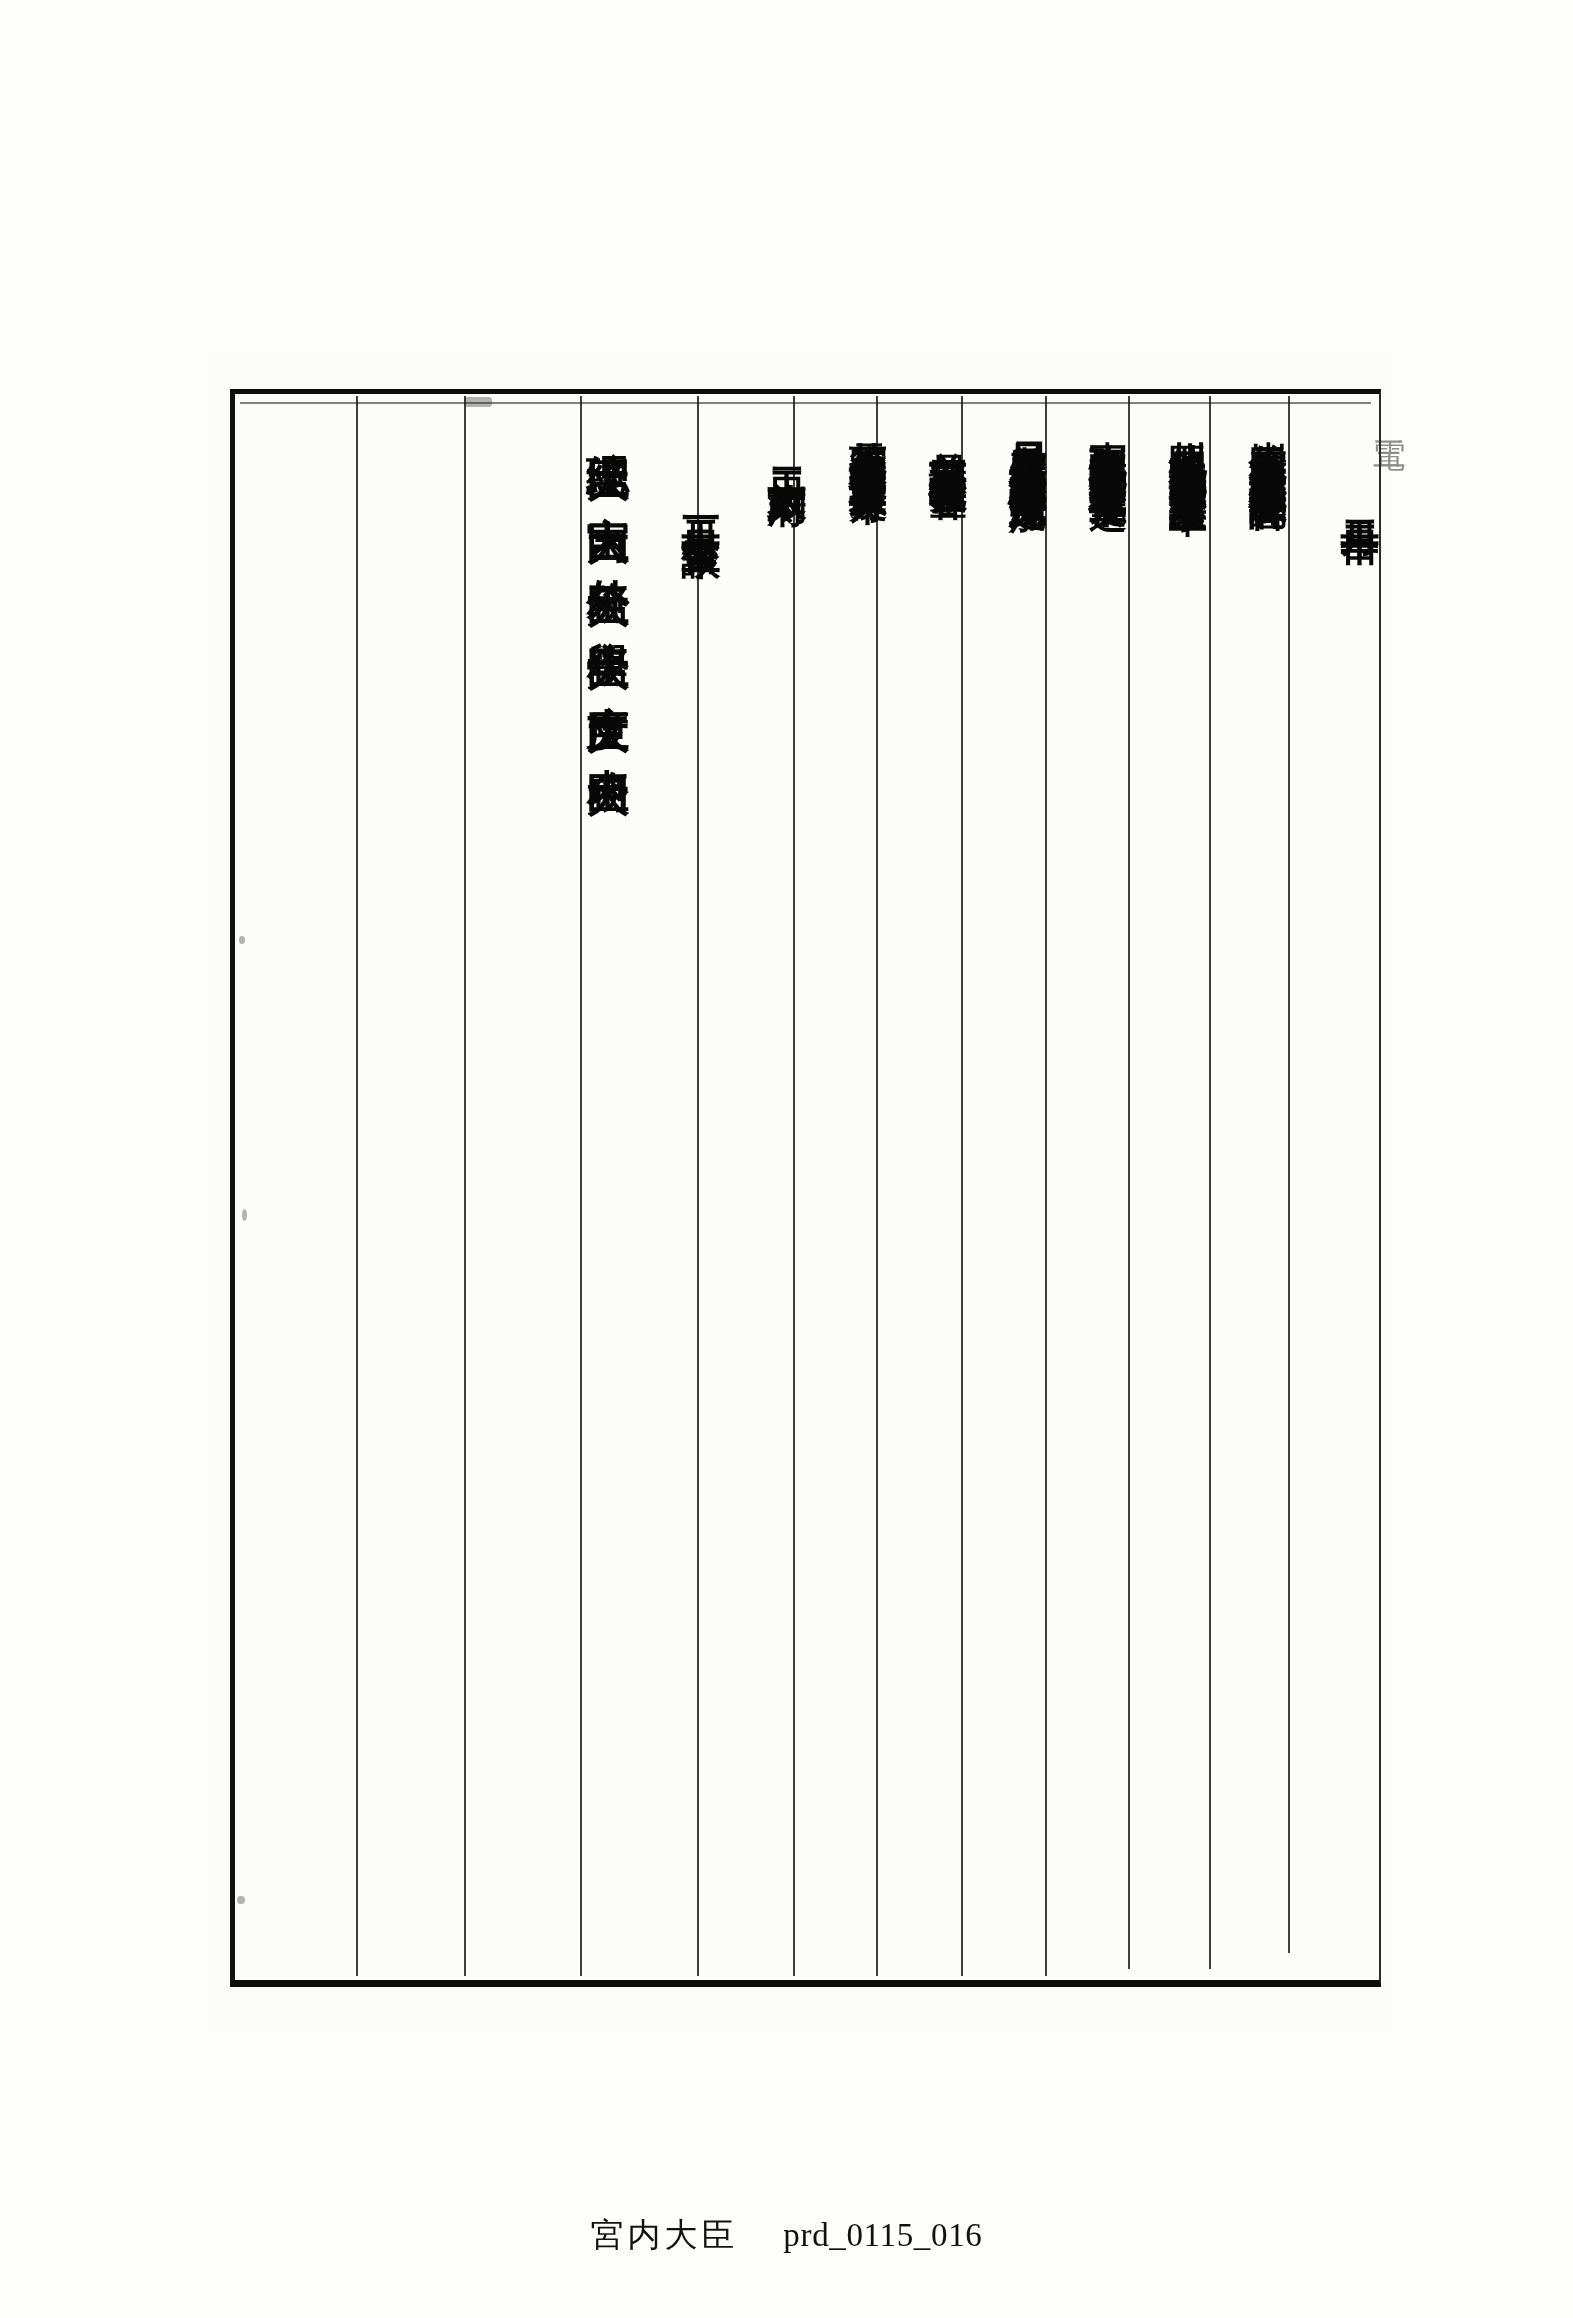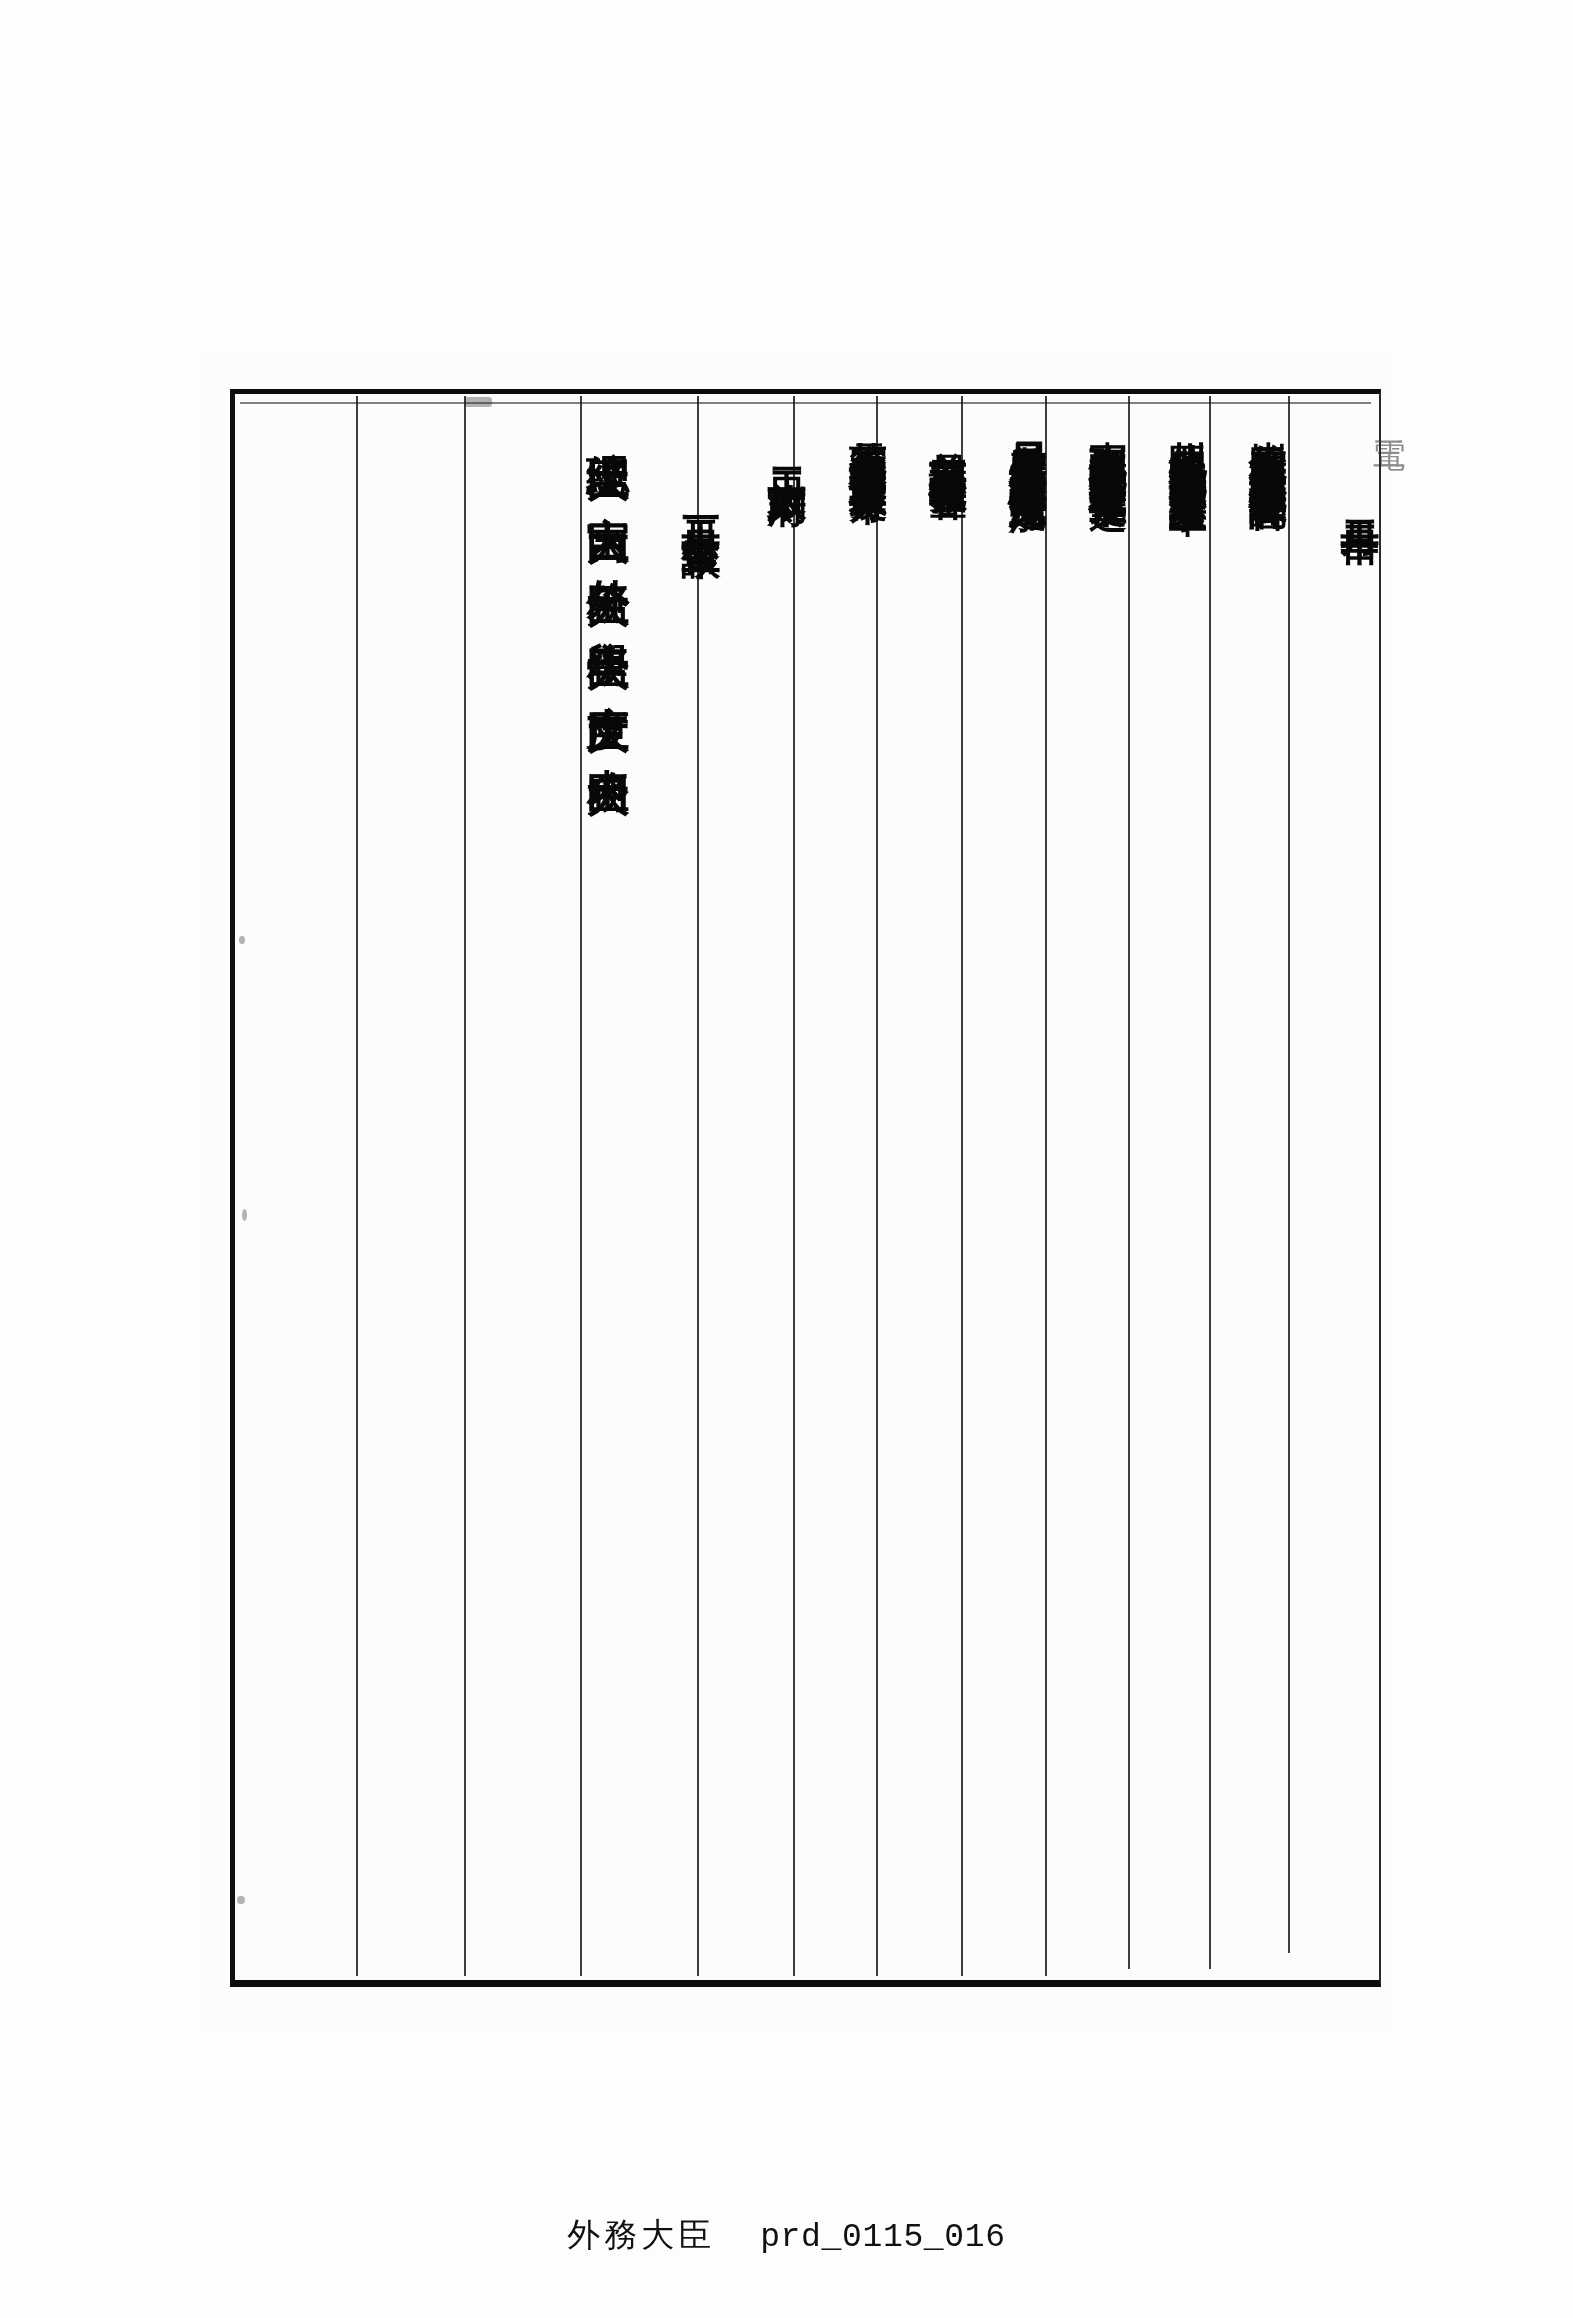--- a/index.html
+++ b/index.html
@@ -123,21 +123,21 @@
     top: 2213px;
     width: 1573px;
     text-align: center;
     font-size: 33px;
     color: #111;
     font-family: "DejaVu Serif", serif;
   }
   .footer .title { letter-spacing: .12em; }
   .footer .refid {
     margin-left: 45px;
-    font-family: Liberation Mono, monospace;
+    font-family: Liberation Serif, serif;
     letter-spacing: .02em;
   }
 
   
   .speckle {
     position: absolute;
     background: #2b2b2b;
     opacity: .35;
     border-radius: 50%;
   }
@@ -177,17 +177,17 @@
     <div class="vcol c-meeting">十月二十一日會坐談草</div>
     <div class="vcol c-sign">總理大臣 宮内大臣 外務大臣 學務大臣 度支大臣 内務大臣</div>
   </div>
 
   <div class="speckle" style="left:239px; top:936px; width:5.8px; height:7.5px;"></div>
   <div class="speckle" style="left:242px; top:1209px; width:5px; height:11.6px;"></div>
   <div class="speckle" style="left:237px; top:1896px; width:7.5px; height:8.3px;"></div>
   <div class="speckle" style="left:464px; top:397px; width:28px; height:10px; border-radius:3.3px;"></div>
 
   <div class="footer">
-    <span class="title">外務大臣</span><span class="refid">prd_0115_016</span>
+    <span class="title">宮内大臣</span><span class="refid">prd_0115_016</span>
   </div>
 
 </div>
 
 
 </body></html>

